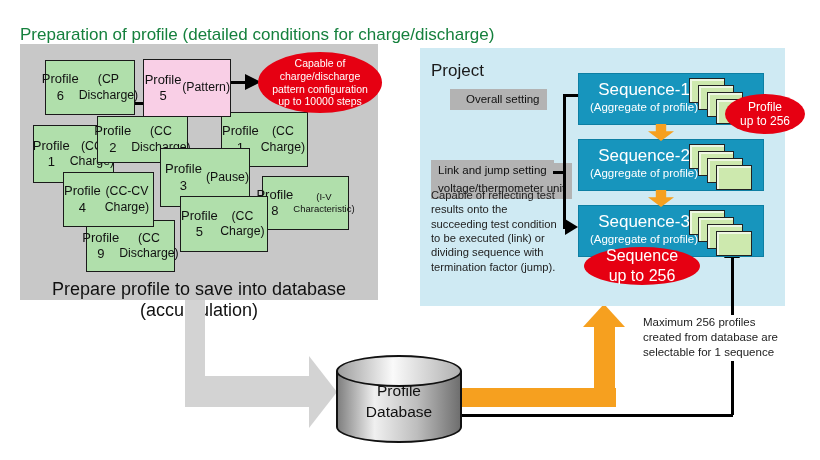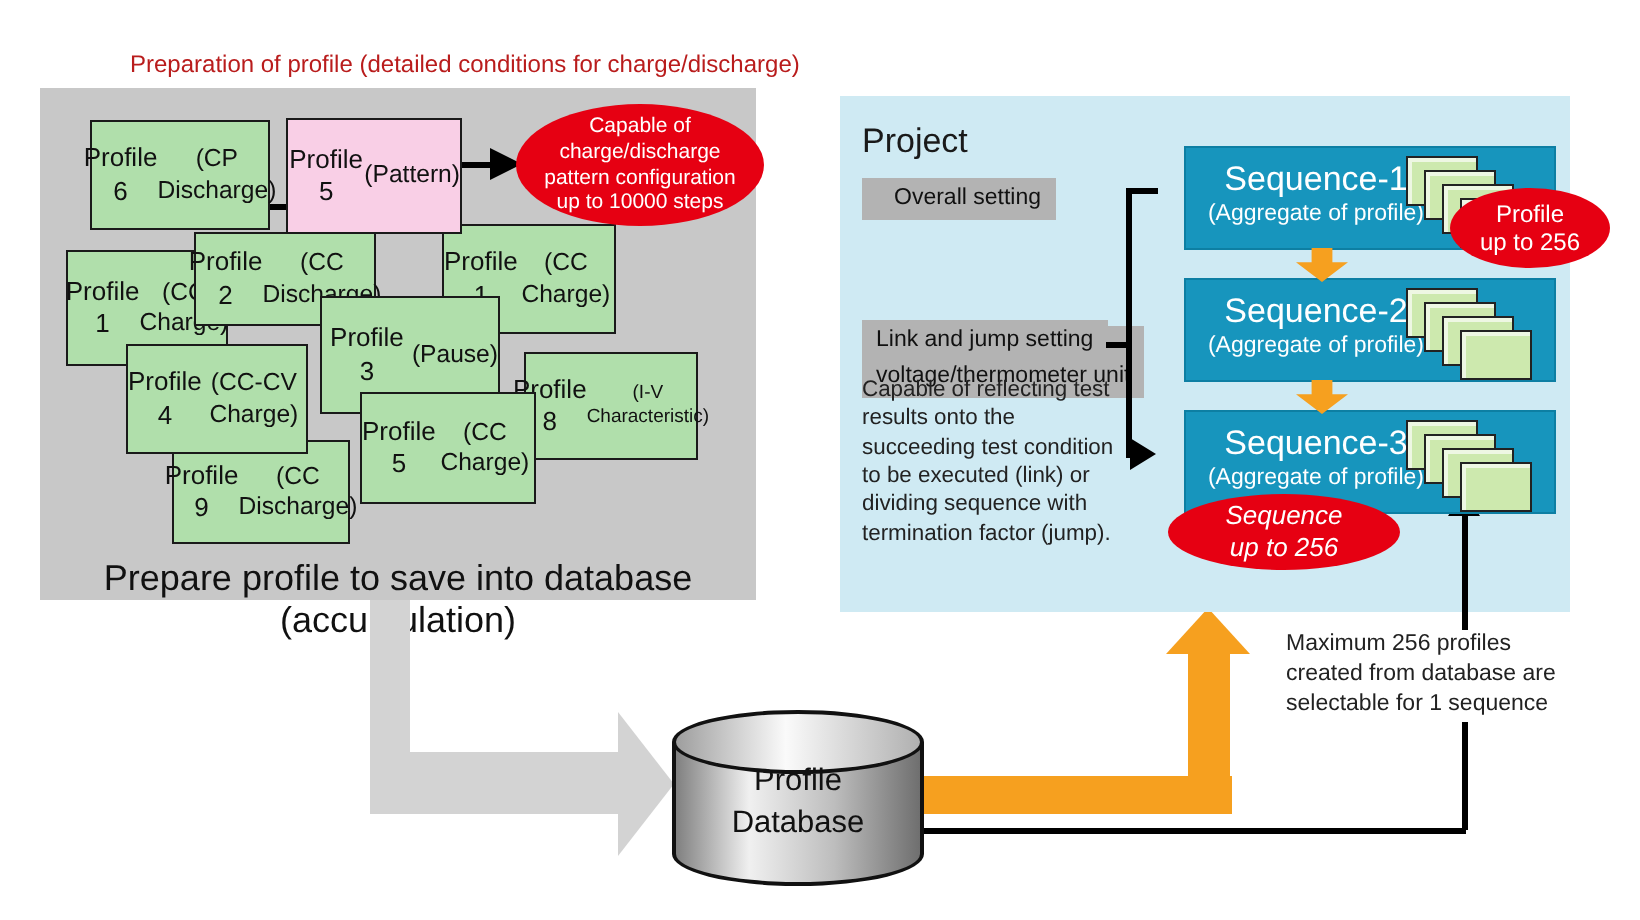--- a/index.html
+++ b/index.html
@@ -1,20 +1,20 @@
 <!DOCTYPE html>
 <html><head>
 <meta charset="utf-8">
 <style>
   * { margin:0; padding:0; box-sizing:border-box; }
   html,body { background:#ffffff; }
   body { font-family:"Liberation Sans", sans-serif; color:#111; }
   .canvas { position:relative; width:820px; height:460px; background:#fff; overflow:hidden; }
 
-  .panel-title { position:absolute; font-size:12px; color:#b91c1c; white-space:nowrap;margin-left:45px; }
+  .panel-title { position:absolute; font-size:17px; color:#15803d; white-space:nowrap; }
 
   
   .left-panel { position:absolute; left:20px; top:44px; width:358px; height:256px; background:#c8c8c8; }
   .pbox { position:absolute; border:1.5px solid #1a1a1a; display:flex; flex-direction:row;
           align-items:center; justify-content:center; text-align:center; line-height:1.25; }
   .pbox.green { background:#b0dfab; }
   .pbox.pink  { background:#f9cfe6; }
   .pbox .pname { font-size:13px; }
   .pbox .ptype { font-size:12.3px; }
   .pbox.small-type .ptype { font-size:9.5px; }
@@ -30,21 +30,21 @@
   .p9  { left:86px;  top:220px; width:89px; height:52px; z-index:3; }
 
   .hline { position:absolute; background:#000; height:2.5px; }
   .vline { position:absolute; background:#000; width:2.5px; }
 
   .callout { position:absolute; background:#e60012; border-radius:50%; display:flex;
              align-items:center; justify-content:center; text-align:center; color:#fff;
              white-space:pre-line; z-index:6; }
   .callout.steps    { left:258px; top:52px;  width:124px; height:61px; font-size:10.5px; line-height:1.2; }
   .callout.profiles { left:725px; top:94px;  width:80px;  height:40px; font-size:12px;  line-height:1.2; }
-  .callout.seqs     { left:584px; top:247px; width:116px; height:38px; font-size:13px;  line-height:1.25;font-style:italic; }
+  .callout.seqs     { left:584px; top:247px; width:116px; height:38px; font-size:16px;  line-height:1.25; }
 
   .left-caption { position:absolute; left:20px; top:279px; width:358px; text-align:center; font-size:18px; }
 
   
   .arr5-shaft { left:231px; top:81px; width:16px; height:3px; }
   .arr5-head  { position:absolute; left:245px; top:74px; width:0; height:0;
                 border-left:16px solid #000; border-top:8px solid transparent; border-bottom:8px solid transparent; }
 
   
   .gray-arr-v { position:absolute; left:185px; top:300px; width:20px; height:107px; background:#d3d3d3; }
@@ -74,33 +74,33 @@
   .db .cyl-top { position:absolute; left:0; top:0; width:126px; height:32px; border-radius:50%;
         border:2px solid #111; background:linear-gradient(90deg,#9e9e9e,#fafafa 45%,#b0b0b0); }
   .db .db-label { position:absolute; left:0; top:26px; width:126px; text-align:center;
         font-size:15.5px; line-height:1.35; color:#111; white-space:pre-line; }
 
   
   .right-panel { position:absolute; left:420px; top:48px; width:365px; height:258px; background:#cfeaf3; }
   .project-heading { position:absolute; left:431px; top:61px; font-size:17px; color:#1a1a1a; }
   .setting { position:absolute; background:#b3b3b3; padding:3px 7px; font-size:11.5px;
              line-height:1.3; color:#111; white-space:pre-line; }
-  .set-overall { left:431px; top:89px;padding-left:16px; }
+  .set-overall { left:450px; top:89px;padding-left:16px; }
   .set-battery { left:431px; top:119px;margin-top:44px; }
   .set-link    { left:431px; top:160px; }
   .link-desc { position:absolute; left:431px; top:188px; width:132px; font-size:11.2px; line-height:1.28; color:#222; }
 
   
   .br-v   { left:563px; top:94px; height:135px; z-index:2; }
   .br-top { left:563px; top:94px; width:16px; z-index:2; }
   .br-stub{ left:553px; top:171px; width:12px; z-index:2; }
   .br-head{ position:absolute; left:565px; top:219px; width:0; height:0; z-index:2;
             border-left:13px solid #000; border-top:8.5px solid transparent; border-bottom:8.5px solid transparent; }
 
-  .seq { position:absolute; left:578px; width:186px; height:52px; background:#1795bd; border:1px solid #0d7fa3; z-index:3;margin-left:14px; }
+  .seq { position:absolute; left:578px; width:186px; height:52px; background:#1795bd; border:1px solid #0d7fa3; z-index:3; }
   .seq-1 { top:73px; } .seq-2 { top:139px; } .seq-3 { top:205px; }
   .seq .seq-text { position:absolute; left:2px; top:7px; width:126px; text-align:center; color:#fff; }
   .seq .seq-title { font-size:17px; line-height:1.1; }
   .seq .seq-sub { font-size:11.5px; line-height:1.3; }
   .stack { position:absolute; left:110px; top:4px; width:66px; height:50px; }
   .card { position:absolute; width:36px; height:25px; background:#cde9ae; border:1.5px solid #222;
           box-shadow: inset 2px 2px 0 rgba(255,255,255,0.65); }
   .card.c1 { left:0;  top:0; }   .card.c2 { left:9px;  top:7px; }
   .card.c3 { left:18px; top:14px; } .card.c4 { left:27px; top:21px; }
 

